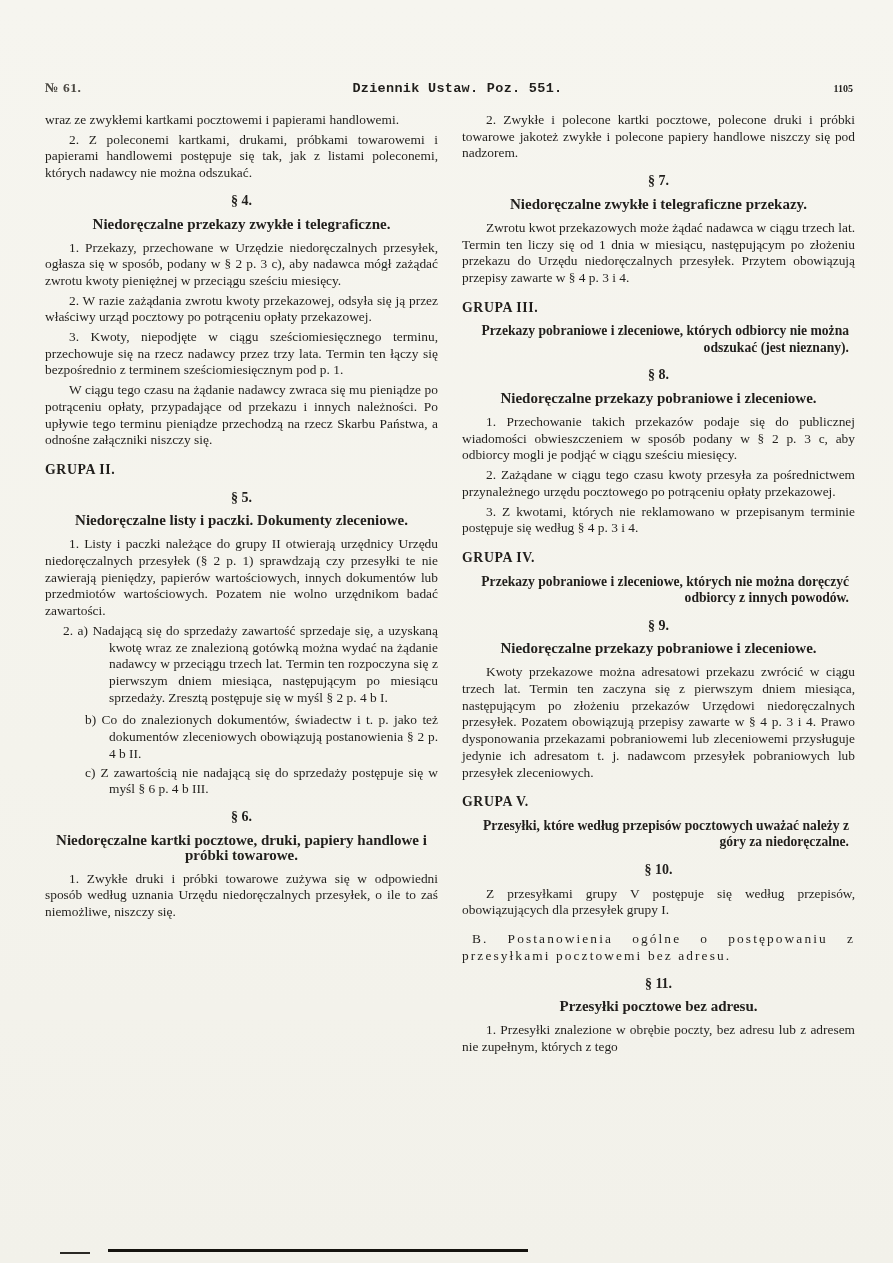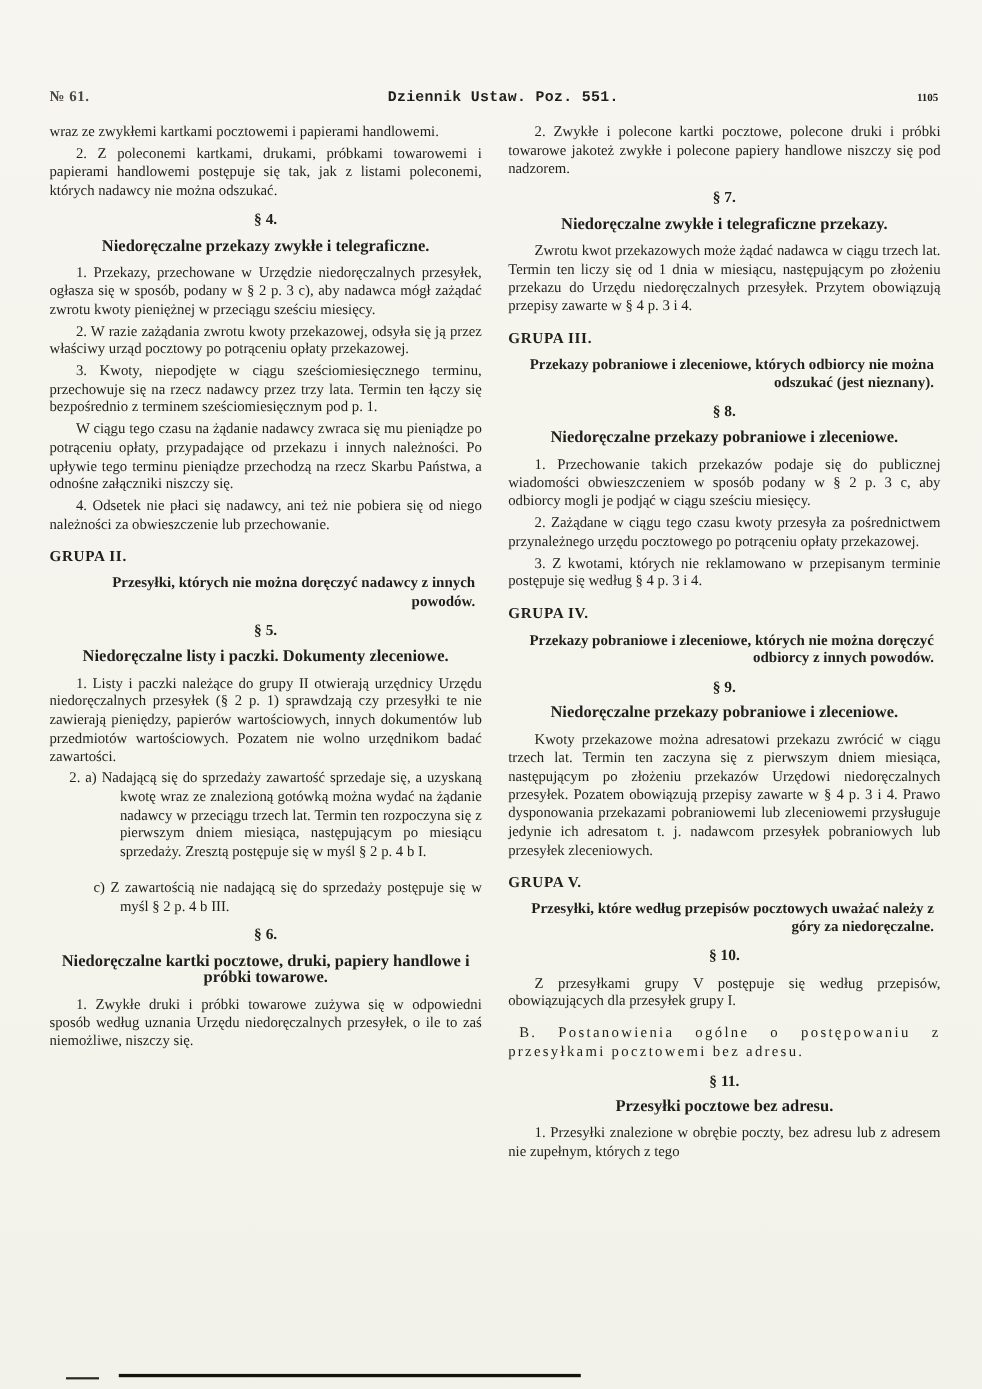--- a/index.html
+++ b/index.html
@@ -77,21 +77,21 @@
     margin: 13px 0 7px 0;
   }
   .titlebold {
     text-align: right;
     font-weight: bold;
     font-size: 13.6px;
     line-height: 16.5px;
     margin: 0 6px 8px 6px;
   }
   .li1 {
-    margin: 0 0 16px 0;
+    margin: 0 0 6px 0;
     padding-left: 64px;
     text-indent: -46px;
     text-align: justify;
   }
   .li {
     margin: 0 0 2px 0;
     padding-left: 64px;
     text-indent: -24px;
     text-align: justify;
   }
@@ -132,28 +132,27 @@
   <div class="columns">
     <div class="col">
         <div class="para noindent">wraz ze zwykłemi kartkami pocztowemi i papierami handlowemi.</div>
         <div class="para">2. Z poleconemi kartkami, drukami, próbkami towarowemi i papierami handlowemi postępuje się tak, jak z listami poleconemi, których nadawcy nie można odszukać.</div>
         <div class="sec">§ 4.</div>
         <div class="subhead">Niedoręczalne przekazy zwykłe i telegraficzne.</div>
         <div class="para">1. Przekazy, przechowane w Urzędzie niedoręczalnych przesyłek, ogłasza się w sposób, podany w § 2 p. 3 c), aby nadawca mógł zażądać zwrotu kwoty pieniężnej w przeciągu sześciu miesięcy.</div>
         <div class="para">2. W razie zażądania zwrotu kwoty przekazowej, odsyła się ją przez właściwy urząd pocztowy po potrąceniu opłaty przekazowej.</div>
         <div class="para">3. Kwoty, niepodjęte w ciągu sześciomiesięcznego terminu, przechowuje się na rzecz nadawcy przez trzy lata. Termin ten łączy się bezpośrednio z terminem sześciomiesięcznym pod p. 1.</div>
         <div class="para">W ciągu tego czasu na żądanie nadawcy zwraca się mu pieniądze po potrąceniu opłaty, przypadające od przekazu i innych należności. Po upływie tego terminu pieniądze przechodzą na rzecz Skarbu Państwa, a odnośne załączniki niszczy się.</div>
-        <div class="para">4. Odsetek nie płaci się nadawcy, ani też nie pobiera się od niego należności za obwieszczenie lub przechowanie.</div>
         <div class="group">GRUPA II.</div>
-        <div class="titlebold">Przesyłki, których nie można doręczyć nadawcy z innych powodów.</div>
         <div class="sec">§ 5.</div>
         <div class="subhead">Niedoręczalne listy i paczki. Dokumenty zleceniowe.</div>
         <div class="para">1. Listy i paczki należące do grupy II otwierają urzędnicy Urzędu niedoręczalnych przesyłek (§ 2 p. 1) sprawdzają czy przesyłki te nie zawierają pieniędzy, papierów wartościowych, innych dokumentów lub przedmiotów wartościowych. Pozatem nie wolno urzędnikom badać zawartości.</div>
         <div class="li1">2. a) Nadającą się do sprzedaży zawartość sprzedaje się, a uzyskaną kwotę wraz ze znalezioną gotówką można wydać na żądanie nadawcy w przeciągu trzech lat. Termin ten rozpoczyna się z pierwszym dniem miesiąca, następującym po miesiącu sprzedaży. Zresztą postępuje się w myśl § 2 p. 4 b I.</div>
-        <div class="li">c) Z zawartością nie nadającą się do sprzedaży postępuje się w myśl § 2 p. 4 b III.</div>
+        <div class="li">b) Co do znalezionych dokumentów, świadectw i t. p. jako też dokumentów zleceniowych obowiązują postanowienia § 2 p. 4 b II.</div>
+        <div class="li">c) Z zawartością nie nadającą się do sprzedaży postępuje się w myśl § 6 p. 4 b III.</div>
         <div class="sec">§ 6.</div>
         <div class="subhead">Niedoręczalne kartki pocztowe, druki, papiery handlowe i próbki towarowe.</div>
         <div class="para">1. Zwykłe druki i próbki towarowe zużywa się w odpowiedni sposób według uznania Urzędu niedoręczalnych przesyłek, o ile to zaś niemożliwe, niszczy się.</div>
       </div>
     <div class="col">
         <div class="para">2. Zwykłe i polecone kartki pocztowe, polecone druki i próbki towarowe jakoteż zwykłe i polecone papiery handlowe niszczy się pod nadzorem.</div>
         <div class="sec">§ 7.</div>
         <div class="subhead">Niedoręczalne zwykłe i telegraficzne przekazy.</div>
         <div class="para">Zwrotu kwot przekazowych może żądać nadawca w ciągu trzech lat. Termin ten liczy się od 1 dnia w miesiącu, następującym po złożeniu przekazu do Urzędu niedoręczalnych przesyłek. Przytem obowiązują przepisy zawarte w § 4 p. 3 i 4.</div>
         <div class="group">GRUPA III.</div>

